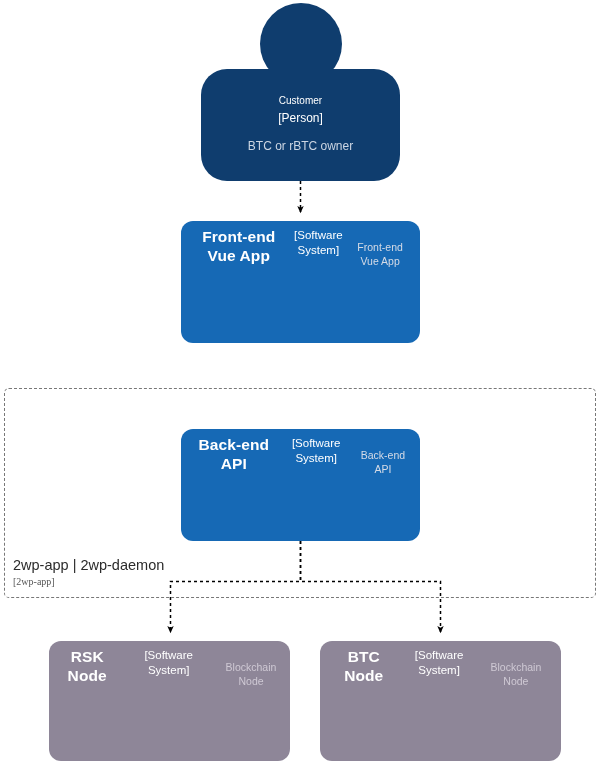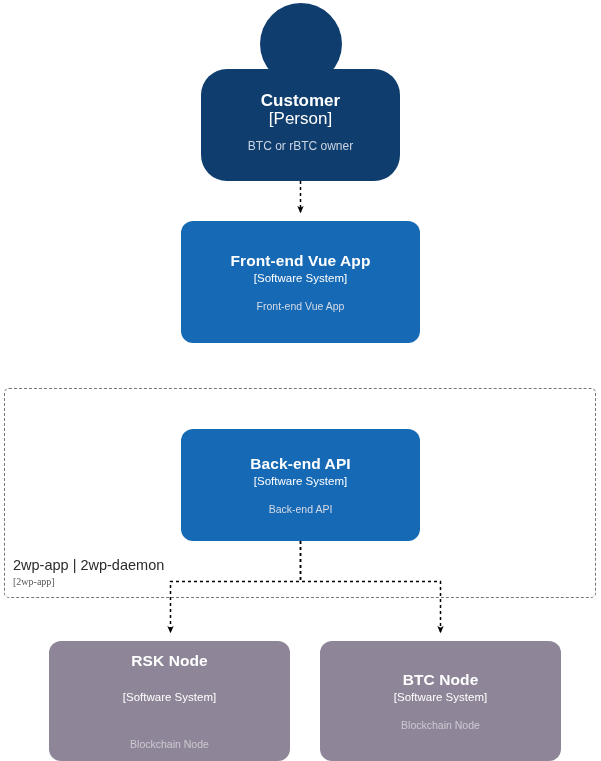--- a/index.html
+++ b/index.html
@@ -18,21 +18,21 @@
     background: #ffffff;
     overflow: hidden;
   }
 
   
   .node {
     position: absolute;
     box-sizing: border-box;
     border-radius: 12px;
     display: flex;
-    flex-direction: column;
+    flex-direction: row;
     justify-content: center;
     text-align: center;
     padding: 6px 10px;
   }
   .node .n-title {
     font-weight: bold;
     font-size: 15.5px;
     line-height: 19px;
     color: #ffffff;
     letter-spacing: 0.1px;
@@ -64,27 +64,27 @@
     border-radius: 26px;
     background: #0F3D6E;
     display: flex;
     flex-direction: column;
     align-items: center;
     justify-content: center;
     text-align: center;
     box-sizing: border-box;
   }
   .person-body .n-title {
-    font-weight: bold;
-    font-size: 17px;
+    font-weight: normal;
+    font-size: 10px;
     line-height: 20px;
     color: #ffffff;
   }
   .person-body .n-type {
-    font-size: 17px;
+    font-size: 12px;
     line-height: 15px;
     color: #ffffff;
   }
   .person-body .n-desc {
     font-size: 12px;
     line-height: 14px;
     margin-top: 13px;
     color: #ccd6e3;
   }
 

